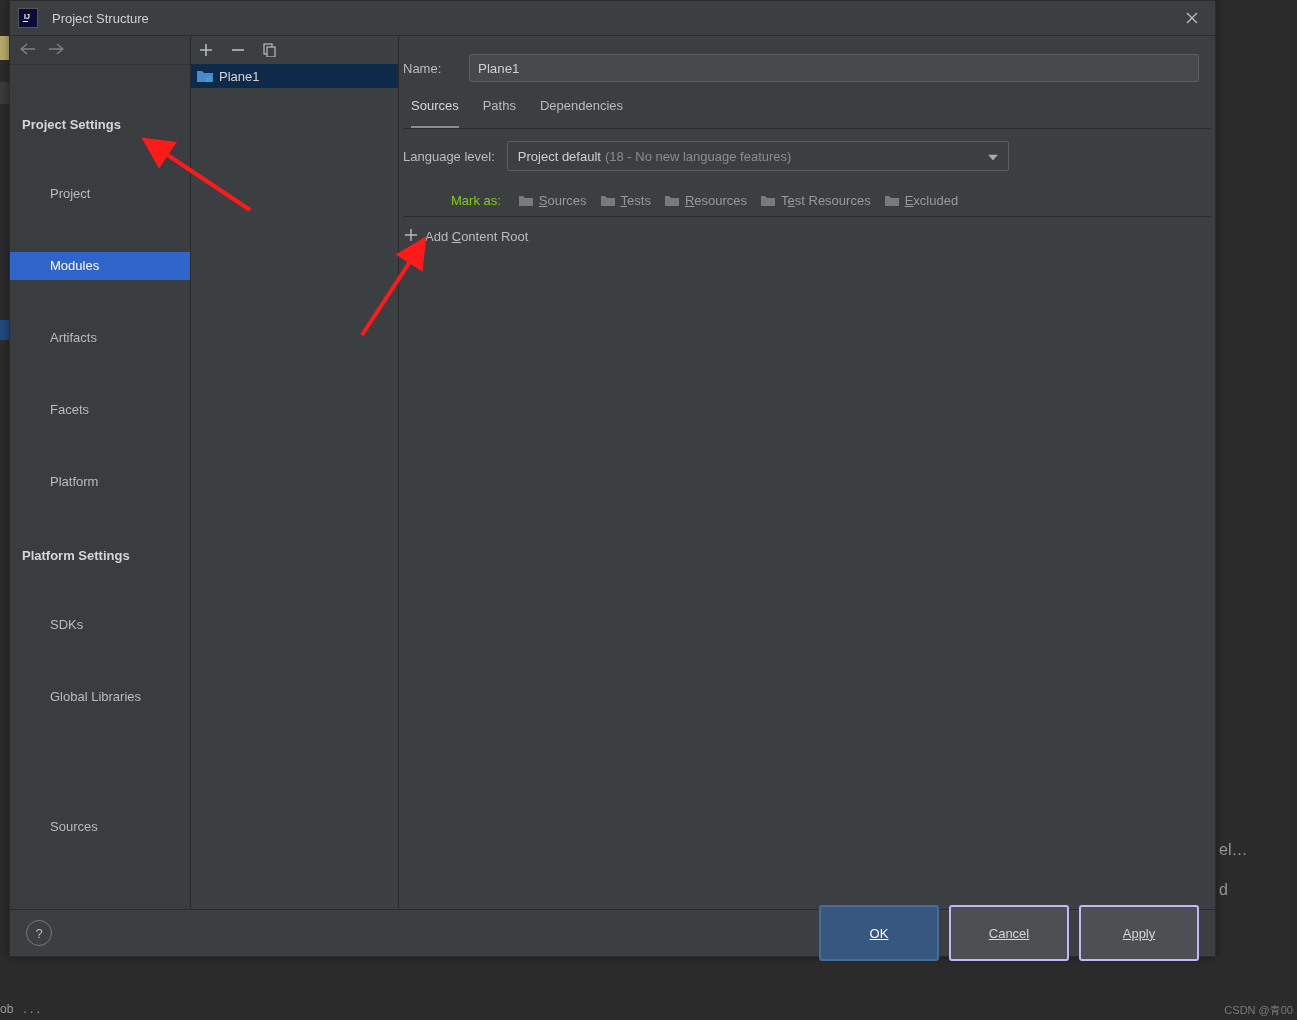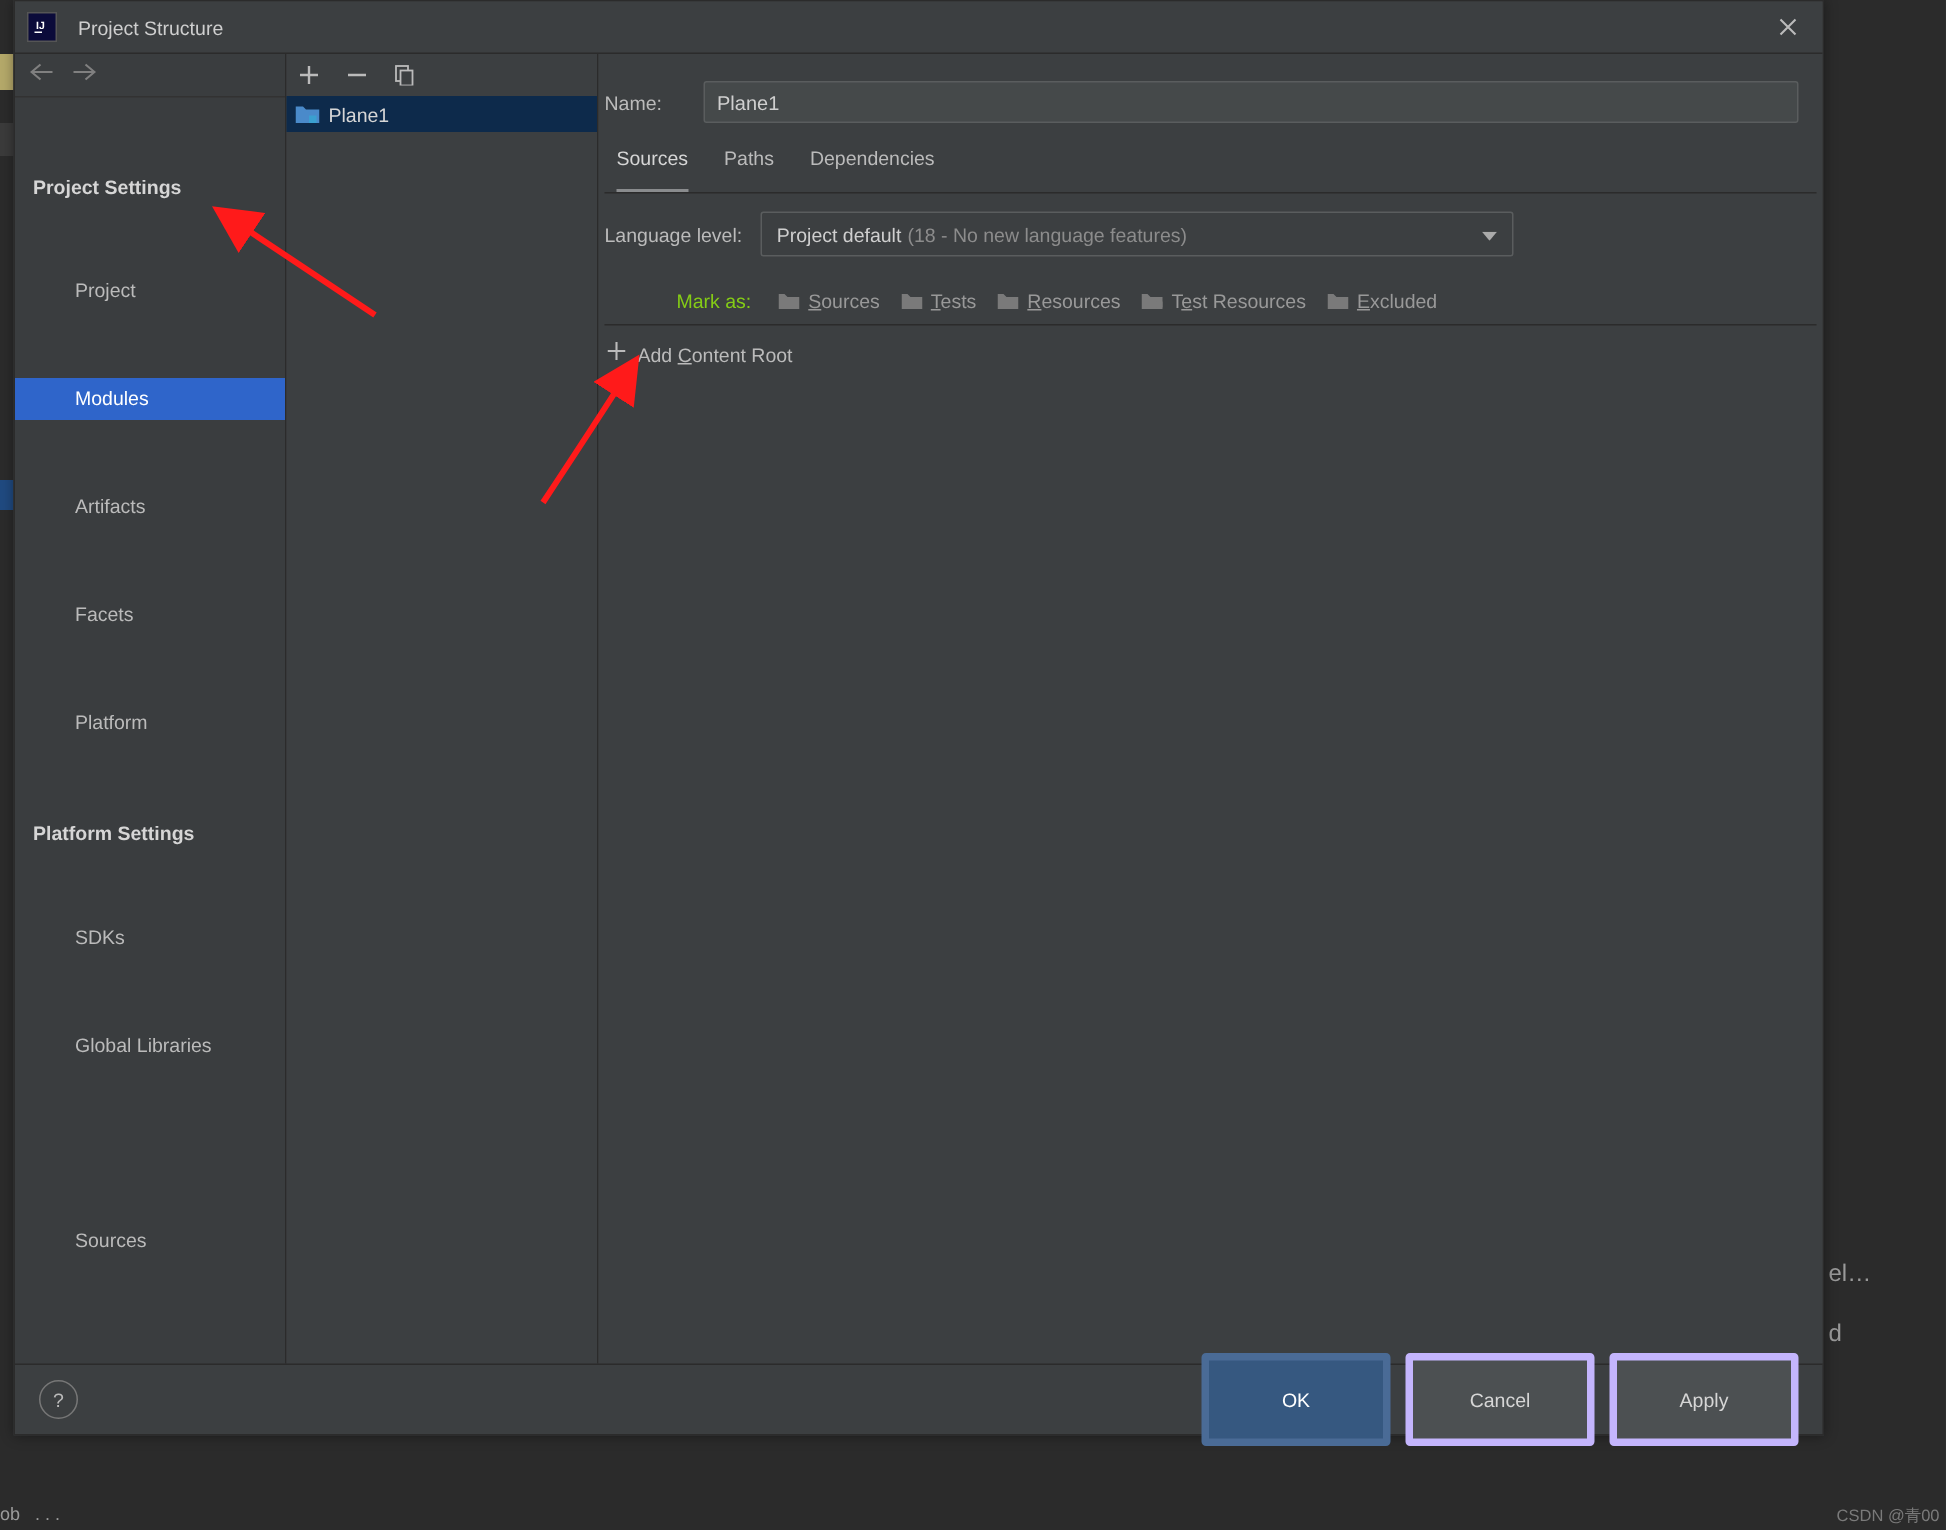--- a/index.html
+++ b/index.html
@@ -235,23 +235,24 @@
     border: 1px solid #777;
     display: flex; align-items: center; justify-content: center;
     color: #bbb; cursor: pointer;
   }
   .btn {
     min-width: 80px; height: 28px;
     border-radius: 3px;
     display: flex; align-items: center; justify-content: center;
     padding: 12px 18px;
     cursor: pointer;
-    border: 5px solid #c4b5fd;
+    border: 2px solid #c4b5fd;
     background: #4c5052;
     color: #d6d6d6;
+    text-decoration: underline;
   }
   .btn.primary {
     background: #365880;
     border-color: #4a6b96;
     color: #ffffff;
   }
 
   
   .arrow-annot { position: absolute; pointer-events: none; }
 

